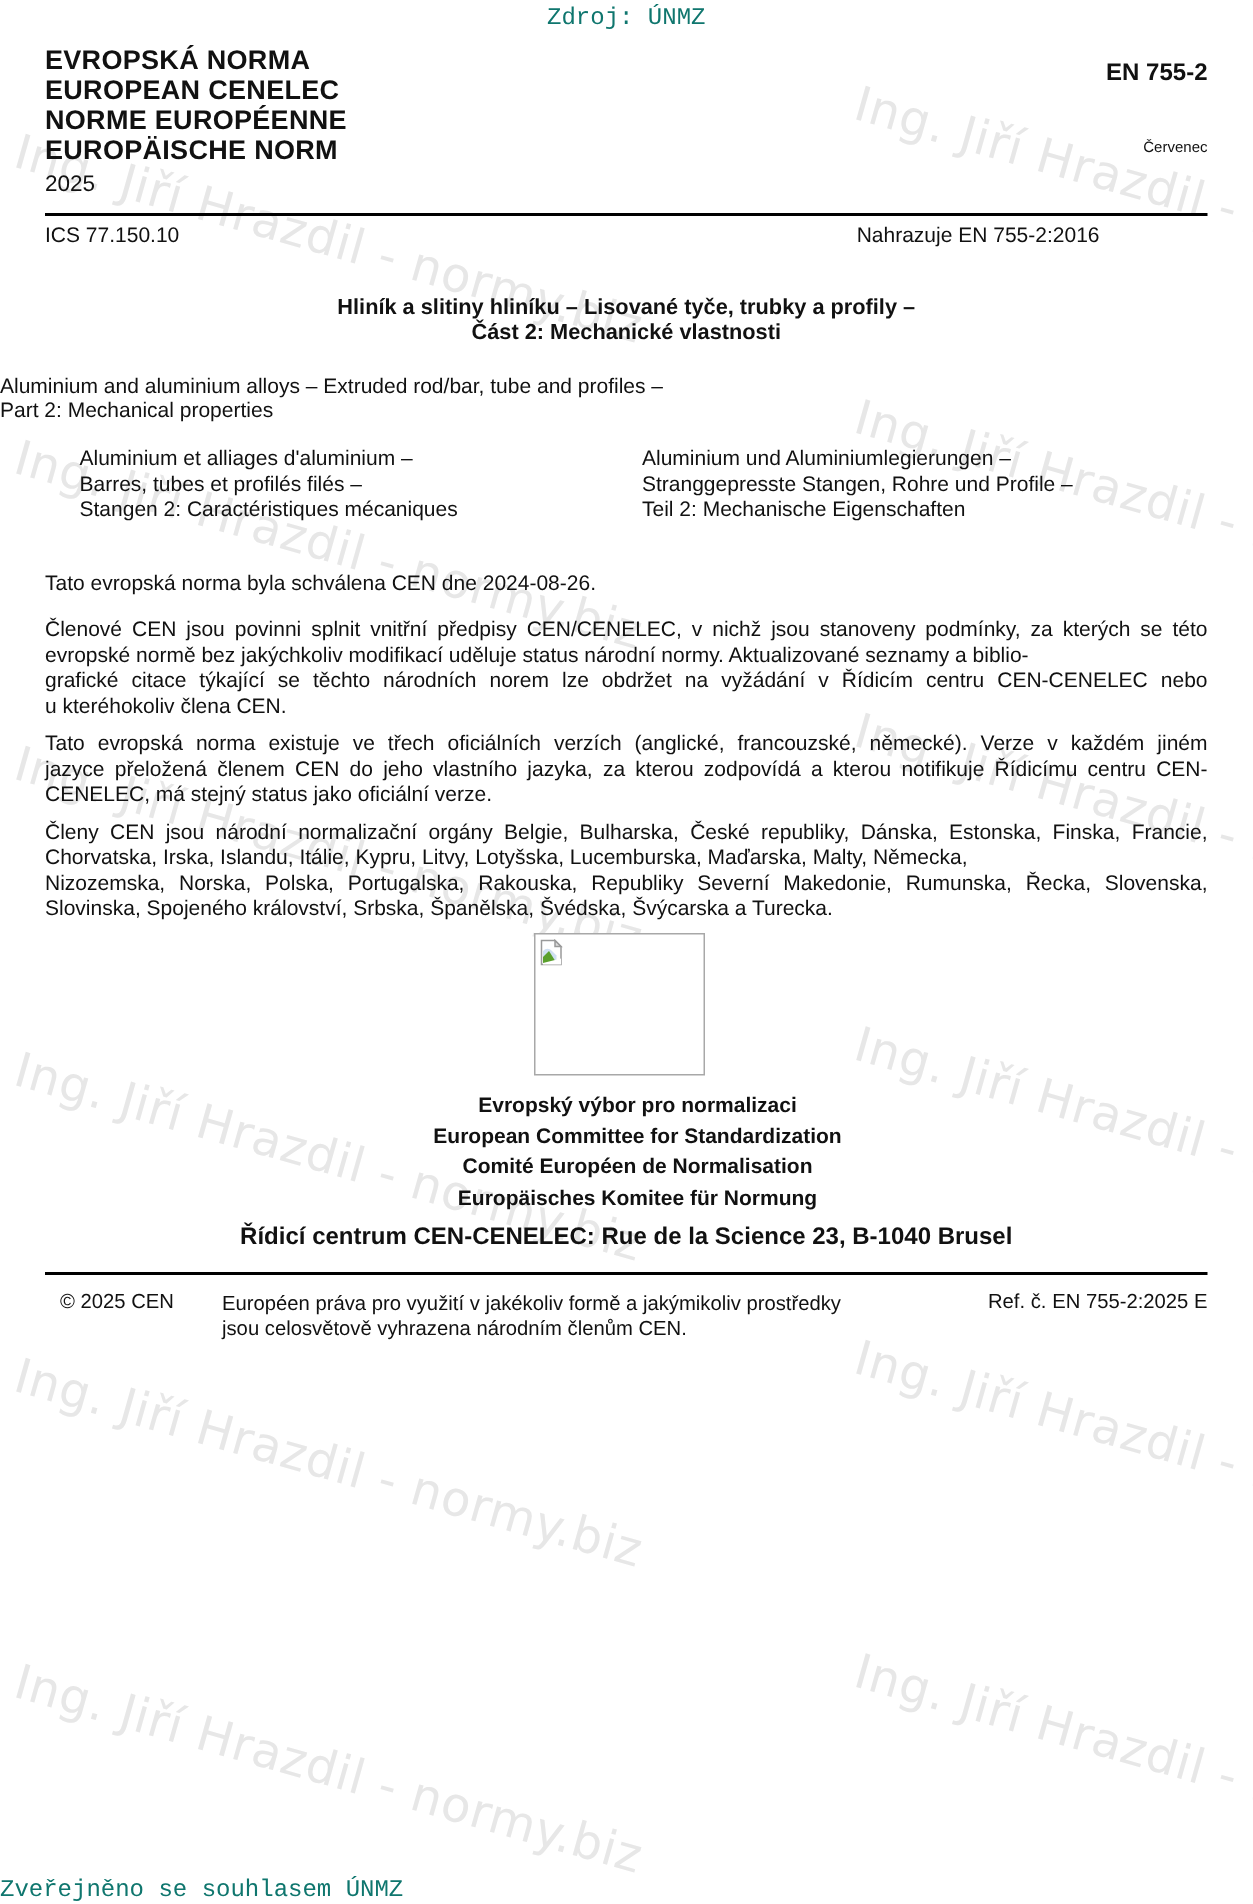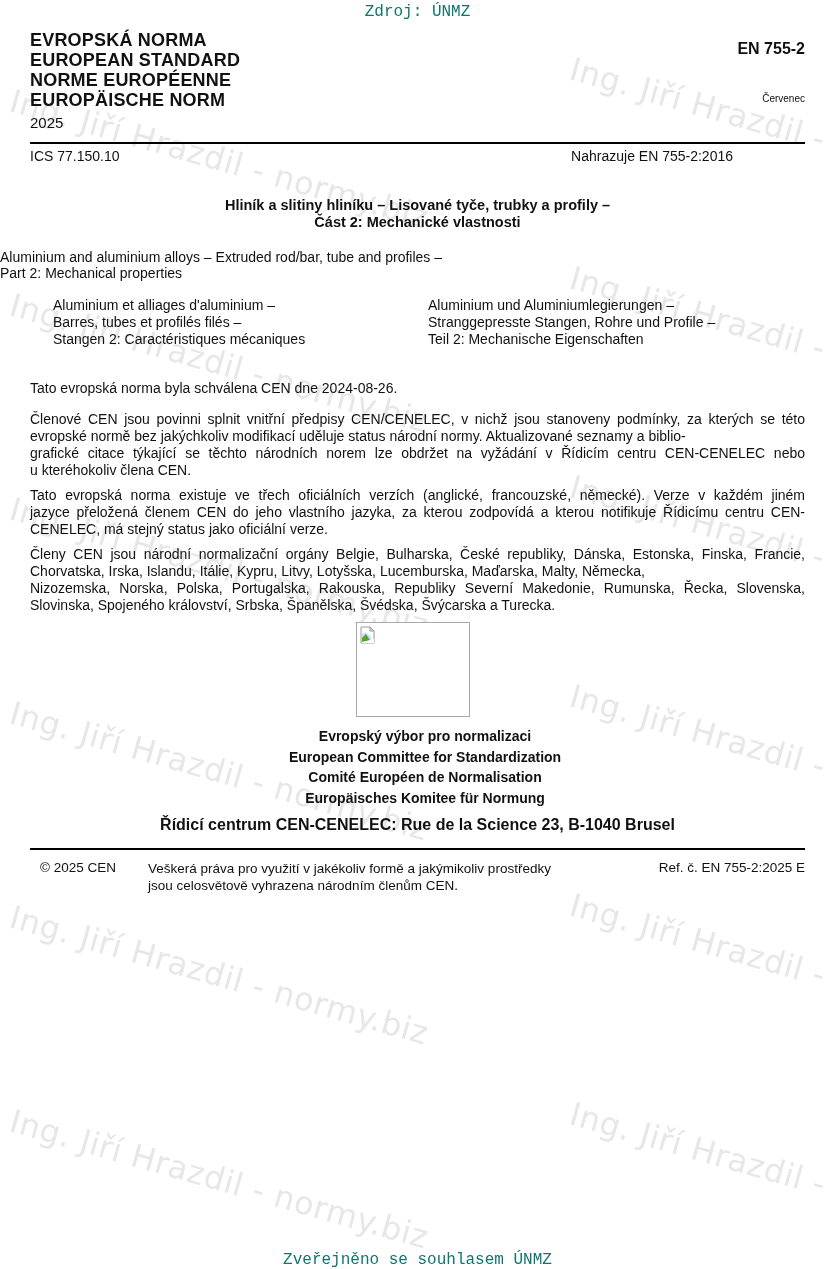--- a/index.html
+++ b/index.html
@@ -24,21 +24,21 @@
     transform-origin:left top;
     user-select:none;
   }
   
   .content{position:absolute;inset:0;z-index:1;}
   .mono{
     font-family:"Liberation Mono","DejaVu Sans Mono",monospace;
     font-size:16px;color:#0f766e;
   }
   .src-line{position:absolute;top:3px;left:0;width:100%;text-align:center;}
-  .pub-line{position:absolute;top:1251px;left:0;width:100%;text-align:center;}
+  .pub-line{position:absolute;top:1251px;left:0;width:100%;text-align:left;}
 
   .hdr{position:absolute;top:30px;left:30px;}
   .hdr-line{font-size:18px;font-weight:bold;line-height:20px;letter-spacing:0.2px;}
   .hdr-year{font-size:15px;line-height:18px;margin-top:4px;}
   .code{position:absolute;top:40px;right:30px;font-size:16px;font-weight:bold;}
   .month{position:absolute;top:93px;right:30px;font-size:10px;}
 
   .rule{position:absolute;left:30px;right:30px;border-top:2px solid #000;}
   .rule1{top:142px;}
   .rule2{top:848px;}
@@ -93,21 +93,21 @@
     <div class="wm" style="left:576px;top:1095px">Ing. Jiří Hrazdil - normy.biz</div>
   </div>
 
   <div class="content">
 
     <div class="mono src-line">Zdroj: ÚNMZ</div>
 
     <div class="hdr">
       <div>
           <div class="hdr-line">EVROPSKÁ NORMA</div>
-          <div class="hdr-line">EUROPEAN STANDARD</div>
+          <div class="hdr-line">EUROPEAN CENELEC</div>
           <div class="hdr-line">NORME EUROPÉENNE</div>
           <div class="hdr-line">EUROPÄISCHE NORM</div>
         </div>
       <div class="hdr-year">2025</div>
     </div>
 
     <div class="code">EN 755-2</div>
     <div class="month">Červenec</div>
 
     <div class="rule rule1"></div>
@@ -172,21 +172,21 @@
           <div class="cen-name">Comité Européen de Normalisation</div>
           <div class="cen-name">Europäisches Komitee für Normung</div>
         </div>
       <div class="cen-address">Řídicí centrum CEN-CENELEC: Rue de la Science 23, B-1040 Brusel</div>
     </div>
 
     <div class="rule rule2"></div>
 
     <div class="copyright">© 2025 CEN</div>
     <div class="rights">
-        <div>Veškerá práva pro využití v jakékoliv formě a jakýmikoliv prostředky</div>
+        <div>Européen práva pro využití v jakékoliv formě a jakýmikoliv prostředky</div>
         <div>jsou celosvětově vyhrazena národním členům CEN.</div>
       </div>
     <div class="ref">Ref. č. EN 755-2:2025 E</div>
 
     <div class="mono pub-line">Zveřejněno se souhlasem ÚNMZ</div>
 
   </div>
 </div>
 
 </body></html>

